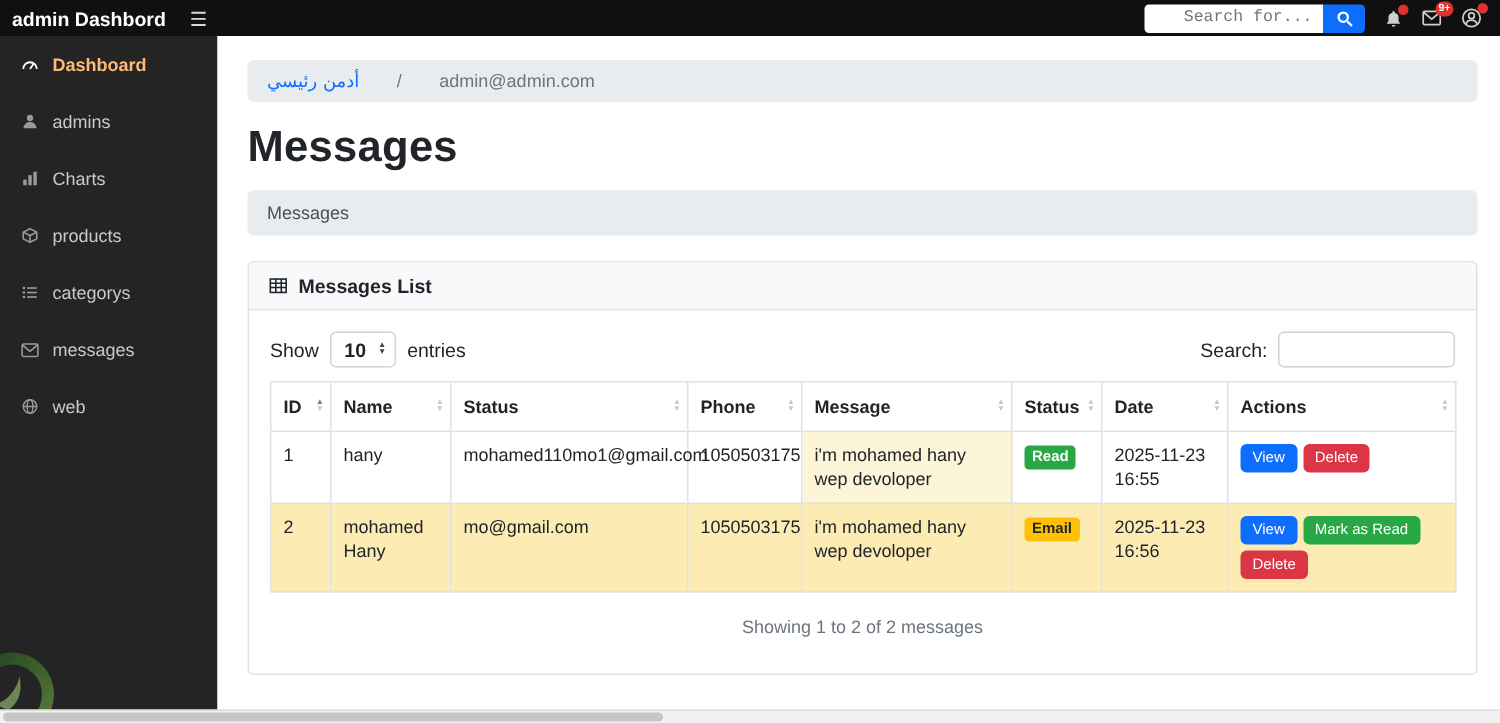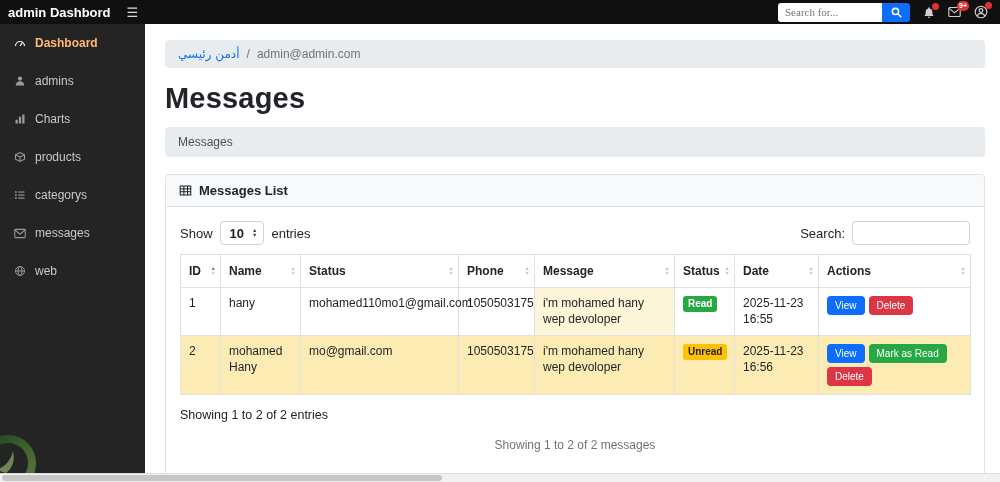--- a/index.html
+++ b/index.html
@@ -6,22 +6,22 @@
   html,body { width:1000px; height:482px; overflow:hidden; }
   body { font-family:"Liberation Sans", sans-serif; background:#fff; position:relative; font-size:13px; color:#212529; }
 
   
   .topbar { position:absolute; top:0; left:0; width:1000px; height:24px;
             background:var(--topbar,#101010); display:flex; align-items:center; color:#fff; z-index:10; }
   .brand { font-weight:bold; font-size:13px; padding-left:8px; white-space:nowrap; }
   .hamburger { margin-left:16px; font-size:13px; color:#d8d8d8; cursor:pointer; line-height:1; }
   .topbar-right { margin-left:auto; display:flex; align-items:center; gap:13px; padding-right:12px; }
   .search-group { display:flex; align-items:center; }
-  .search-input { width:104px; height:19px; border:none; outline:none; font-size:11px; padding:0 7px;
-                  border-radius:3px 0 0 3px; font-family:Liberation Serif, serif; color:#444; }
+  .search-input { width:119px; height:19px; border:none; outline:none; font-size:11px; padding:0 7px;
+                  border-radius:3px 0 0 3px; font-family:Liberation Mono, monospace; color:#444;text-align:right; }
   .search-btn { width:28px; height:19px; background:var(--primary,#0d6efd); border:none;
                 border-radius:0 3px 3px 0; display:flex; align-items:center; justify-content:center; cursor:pointer; }
   .icon-btn { position:relative; display:flex; align-items:center; cursor:pointer; }
   .badge-dot { position:absolute; top:-3px; right:-4px; width:7px; height:7px; border-radius:50%;
                background:var(--badge,#e03131); }
   .badge-count { position:absolute; top:-5px; right:-8px; min-width:11px; height:10px; line-height:10px;
                  padding:0 2px; border-radius:5px; background:var(--badge,#e03131); color:#fff;
                  font-size:7px; font-weight:bold; text-align:center; }
 
   
@@ -30,21 +30,21 @@
                font-size:12px; cursor:pointer; }
   .side-item .icn { display:flex; color:#9a9a9a; }
   .side-item.active { color:#fdba74; font-weight:bold; }
   .side-item.active .icn { color:#fff; }
 
   
   .main { position:absolute; top:24px; left:145px; width:855px; height:450px;
           background:#fff; padding:16px 15px 0 20px; overflow:hidden; }
 
   .breadcrumb-bar { background:var(--lightbar,#e9ecef); border-radius:4px; padding:7px 13px;
-                    font-size:12px; display:flex; align-items:center; gap:7px; margin-bottom:14px; }
+                    font-size:12px; display:flex; align-items:center; gap:25px; margin-bottom:14px; }
   .bc-link { color:var(--primary,#0d6efd); text-decoration:none; cursor:pointer;
              font-family:"DejaVu Sans","Liberation Sans",sans-serif; }
   .bc-sep, .bc-current { color:var(--muted,#6c757d); }
 
   .page-title { font-size:29px; font-weight:600; color:#212529; margin:2px 0 12px 0; letter-spacing:.2px; }
 
   .section-bar { background:var(--lightbar,#e9ecef); border-radius:4px; padding:8px 13px;
                  font-size:12px; color:#495057; margin-bottom:17px; }
 
   .card { border:1px solid var(--border,#dee2e6); border-radius:4px; background:#fff; }
@@ -347,34 +347,33 @@
               </div>
               </td>
           </tr>
           <tr class="row-unread">
             <td>2</td>
             <td>mohamed Hany</td>
             <td>mo@gmail.com</td>
             <td>1050503175</td>
             <td>i'm mohamed hany wep devoloper</td>
             <td>
-              <span class="badge badge-unread">Unread</span></td>
+              <span class="badge badge-unread">Email</span></td>
             <td>2025-11-23 16:56</td>
             <td>
               <div class="actions">
                 <button class="btn btn-primary">View</button>
                 <button class="btn btn-success">Mark as Read</button>
                 <button class="btn btn-danger">Delete</button>
               </div>
               </td>
           </tr>
         </tbody>
       </table>
 
-      <div class="entries-info">Showing 1 to 2 of 2 entries</div>
       <div class="center-info">Showing 1 to 2 of 2 messages</div>
     </div>
   </section>
 </main>
 
 <div class="watermark">
   <svg width="64" height="64" viewBox="0 0 64 64">
     <defs>
       <linearGradient id="wg" x1="0" y1="0" x2="1" y2="1">
         <stop offset="0" stop-color="#1b5e20"></stop>

